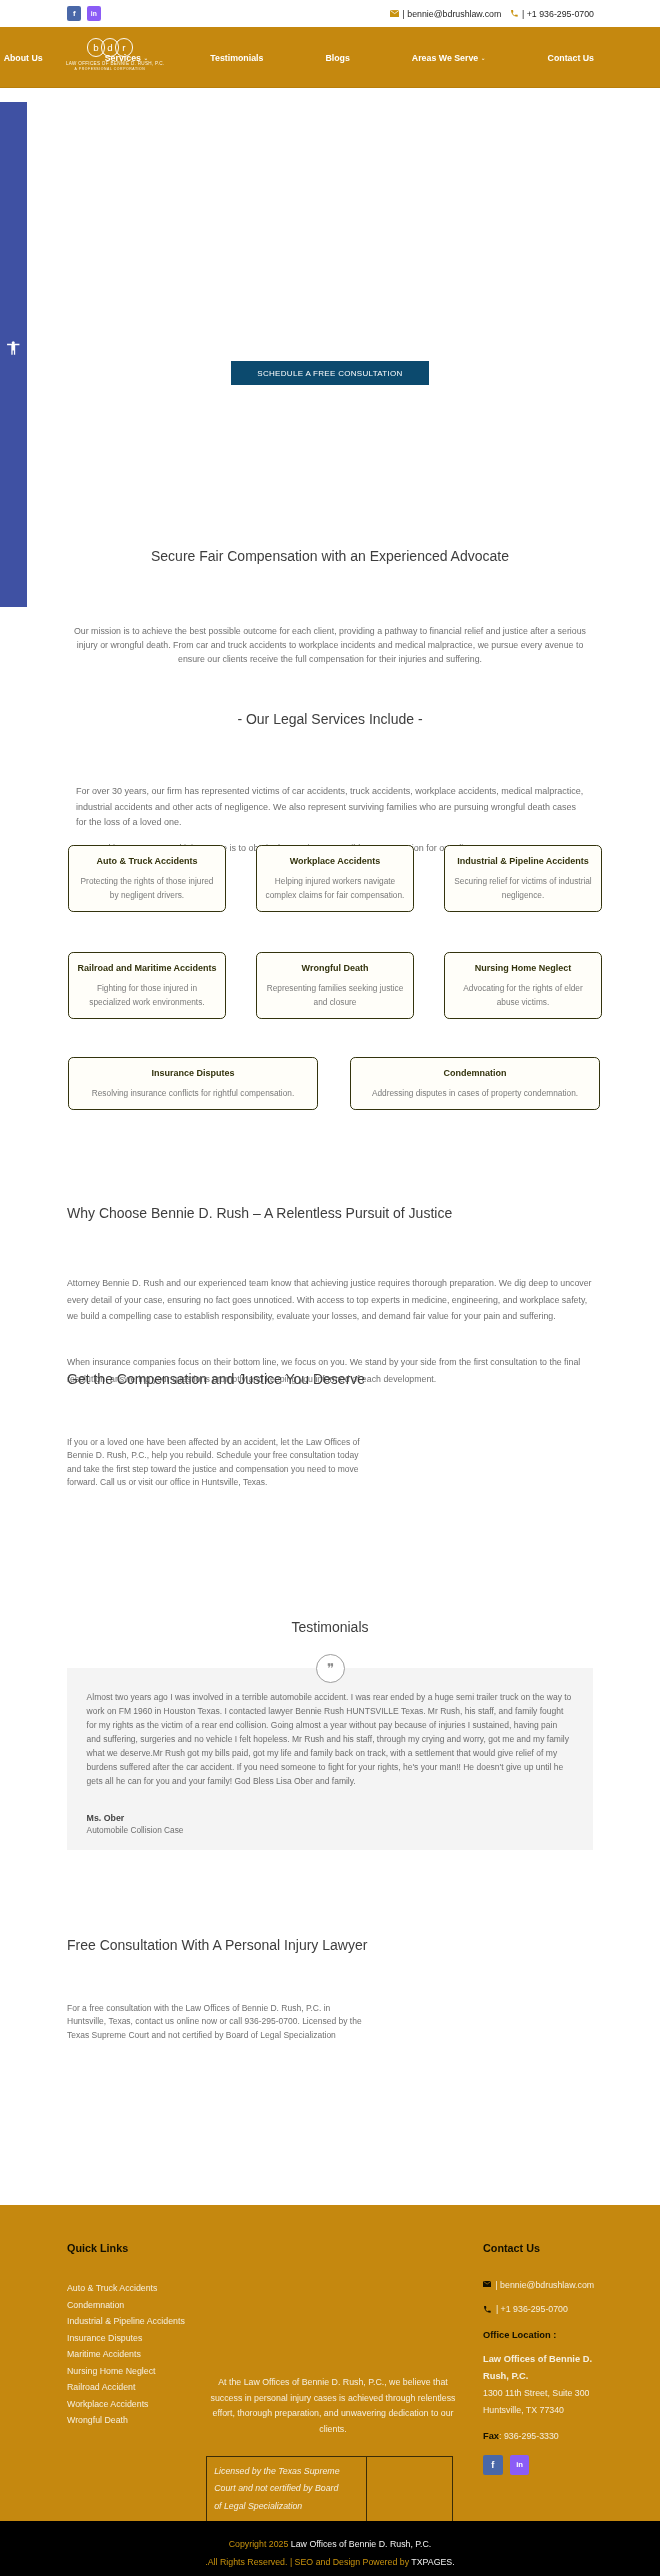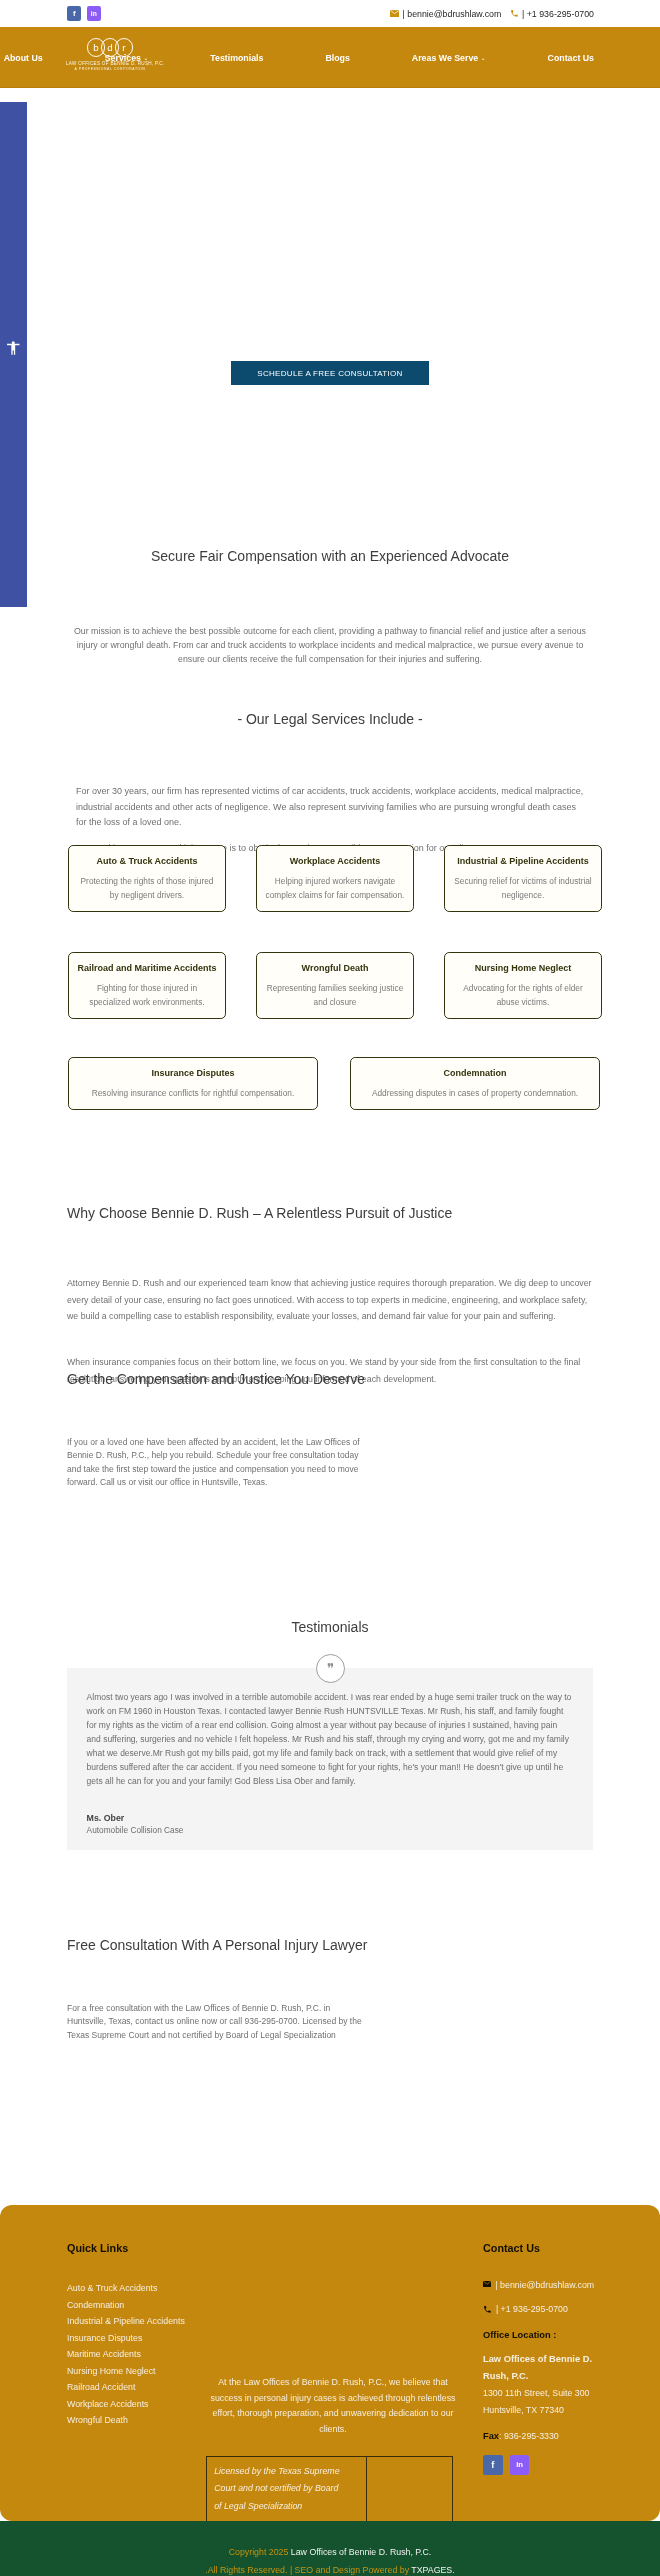--- a/index.html
+++ b/index.html
@@ -78,21 +78,21 @@
                  border:1px solid #9e9e9e; border-radius:50%; display:flex; align-items:center; justify-content:center;
                  color:#8a8a8a; font-size:13.4px; }
   .testi-quote { font-size:8.5px; line-height:14px; color:#6d6d6d; }
   .testi-author { margin-top:25px; font-size:8.8px; font-weight:bold; color:#444444; }
   .testi-case { margin-top:2.1px; font-size:8.3px; color:#6d6d6d; }
 
   .consult-heading { left:67px; top:1937px; }
   .consult-body { left:67px; top:1969px; width:298px; font-size:8.5px; line-height:13.4px; }
 
   
-  .footer { left:0; top:2205px; width:660px; height:316px; background:#c5880f;border-radius:12px; }
+  .footer { left:0; top:2205px; width:660px; height:316px; background:#c5880f; }
   .f-col1 { position:absolute; left:67px; top:37px; width:134px; }
   .f-col2 { position:absolute; left:206px; top:170px; width:254px; }
   .f-col3 { position:absolute; left:483px; top:37px; width:114px; }
   .f-title { font-size:10.8px; font-weight:bold; color:#120f00; }
   .f-links { margin-top:26px; list-style:none; }
   .f-links li { font-size:8.8px; line-height:16.5px; color:#f6efe0; cursor:pointer; }
   .f-about { font-size:8.8px; line-height:15.5px; color:#f6efe0; text-align:center; }
   .f-license-box { margin-top:18.6px; width:247px; border:0.5px solid #3a2c08; display:flex;gap:17px; }
   .f-license-text { width:62%; padding:6.2px 7.2px; font-style:italic; font-size:8.8px; line-height:17.5px; color:#f6efe0; }
   .f-license-logo { width:38%; border-left:0.5px solid #3a2c08; }
@@ -103,22 +103,22 @@
   .f-office { margin-top:15.5px; font-size:9.3px; font-weight:bold; color:#120f00; }
   .f-firm { margin-top:11.4px; font-size:9.3px; font-weight:bold; color:#f6efe0; line-height:17px; }
   .f-addr { font-size:8.8px; color:#f6efe0; line-height:17px; }
   .f-fax { margin-top:11.4px; font-size:8.8px; color:#f6efe0; }
   .f-fax b { color:#120f00; font-size:9.3px; }
   .f-social { margin-top:14.4px; display:flex; gap:7.2px; }
   .f-social .soc-ic { width:19.6px; height:19.6px; font-size:9.3px; }
   .f-social .soc-li { font-size:7.7px; }
 
   
-  .copybar { left:0; top:2521px; width:660px; height:55px; background:#14532d; text-align:center;
-             padding-top:24px; font-size:8.8px; }
+  .copybar { left:0; top:2521px; width:660px; height:55px; background:#000000; text-align:center;
+             padding-top:16px; font-size:8.8px; }
   .copybar .l1 { line-height:15.5px; }
   .copybar .l2 { line-height:18.6px; }
   .gold-t { color:#c8920e; }
   .white-t { color:#f2f2f2; }
 </style>
 </head>
 <body>
 
 <div class="abs topbar">
   <div class="social-top">

